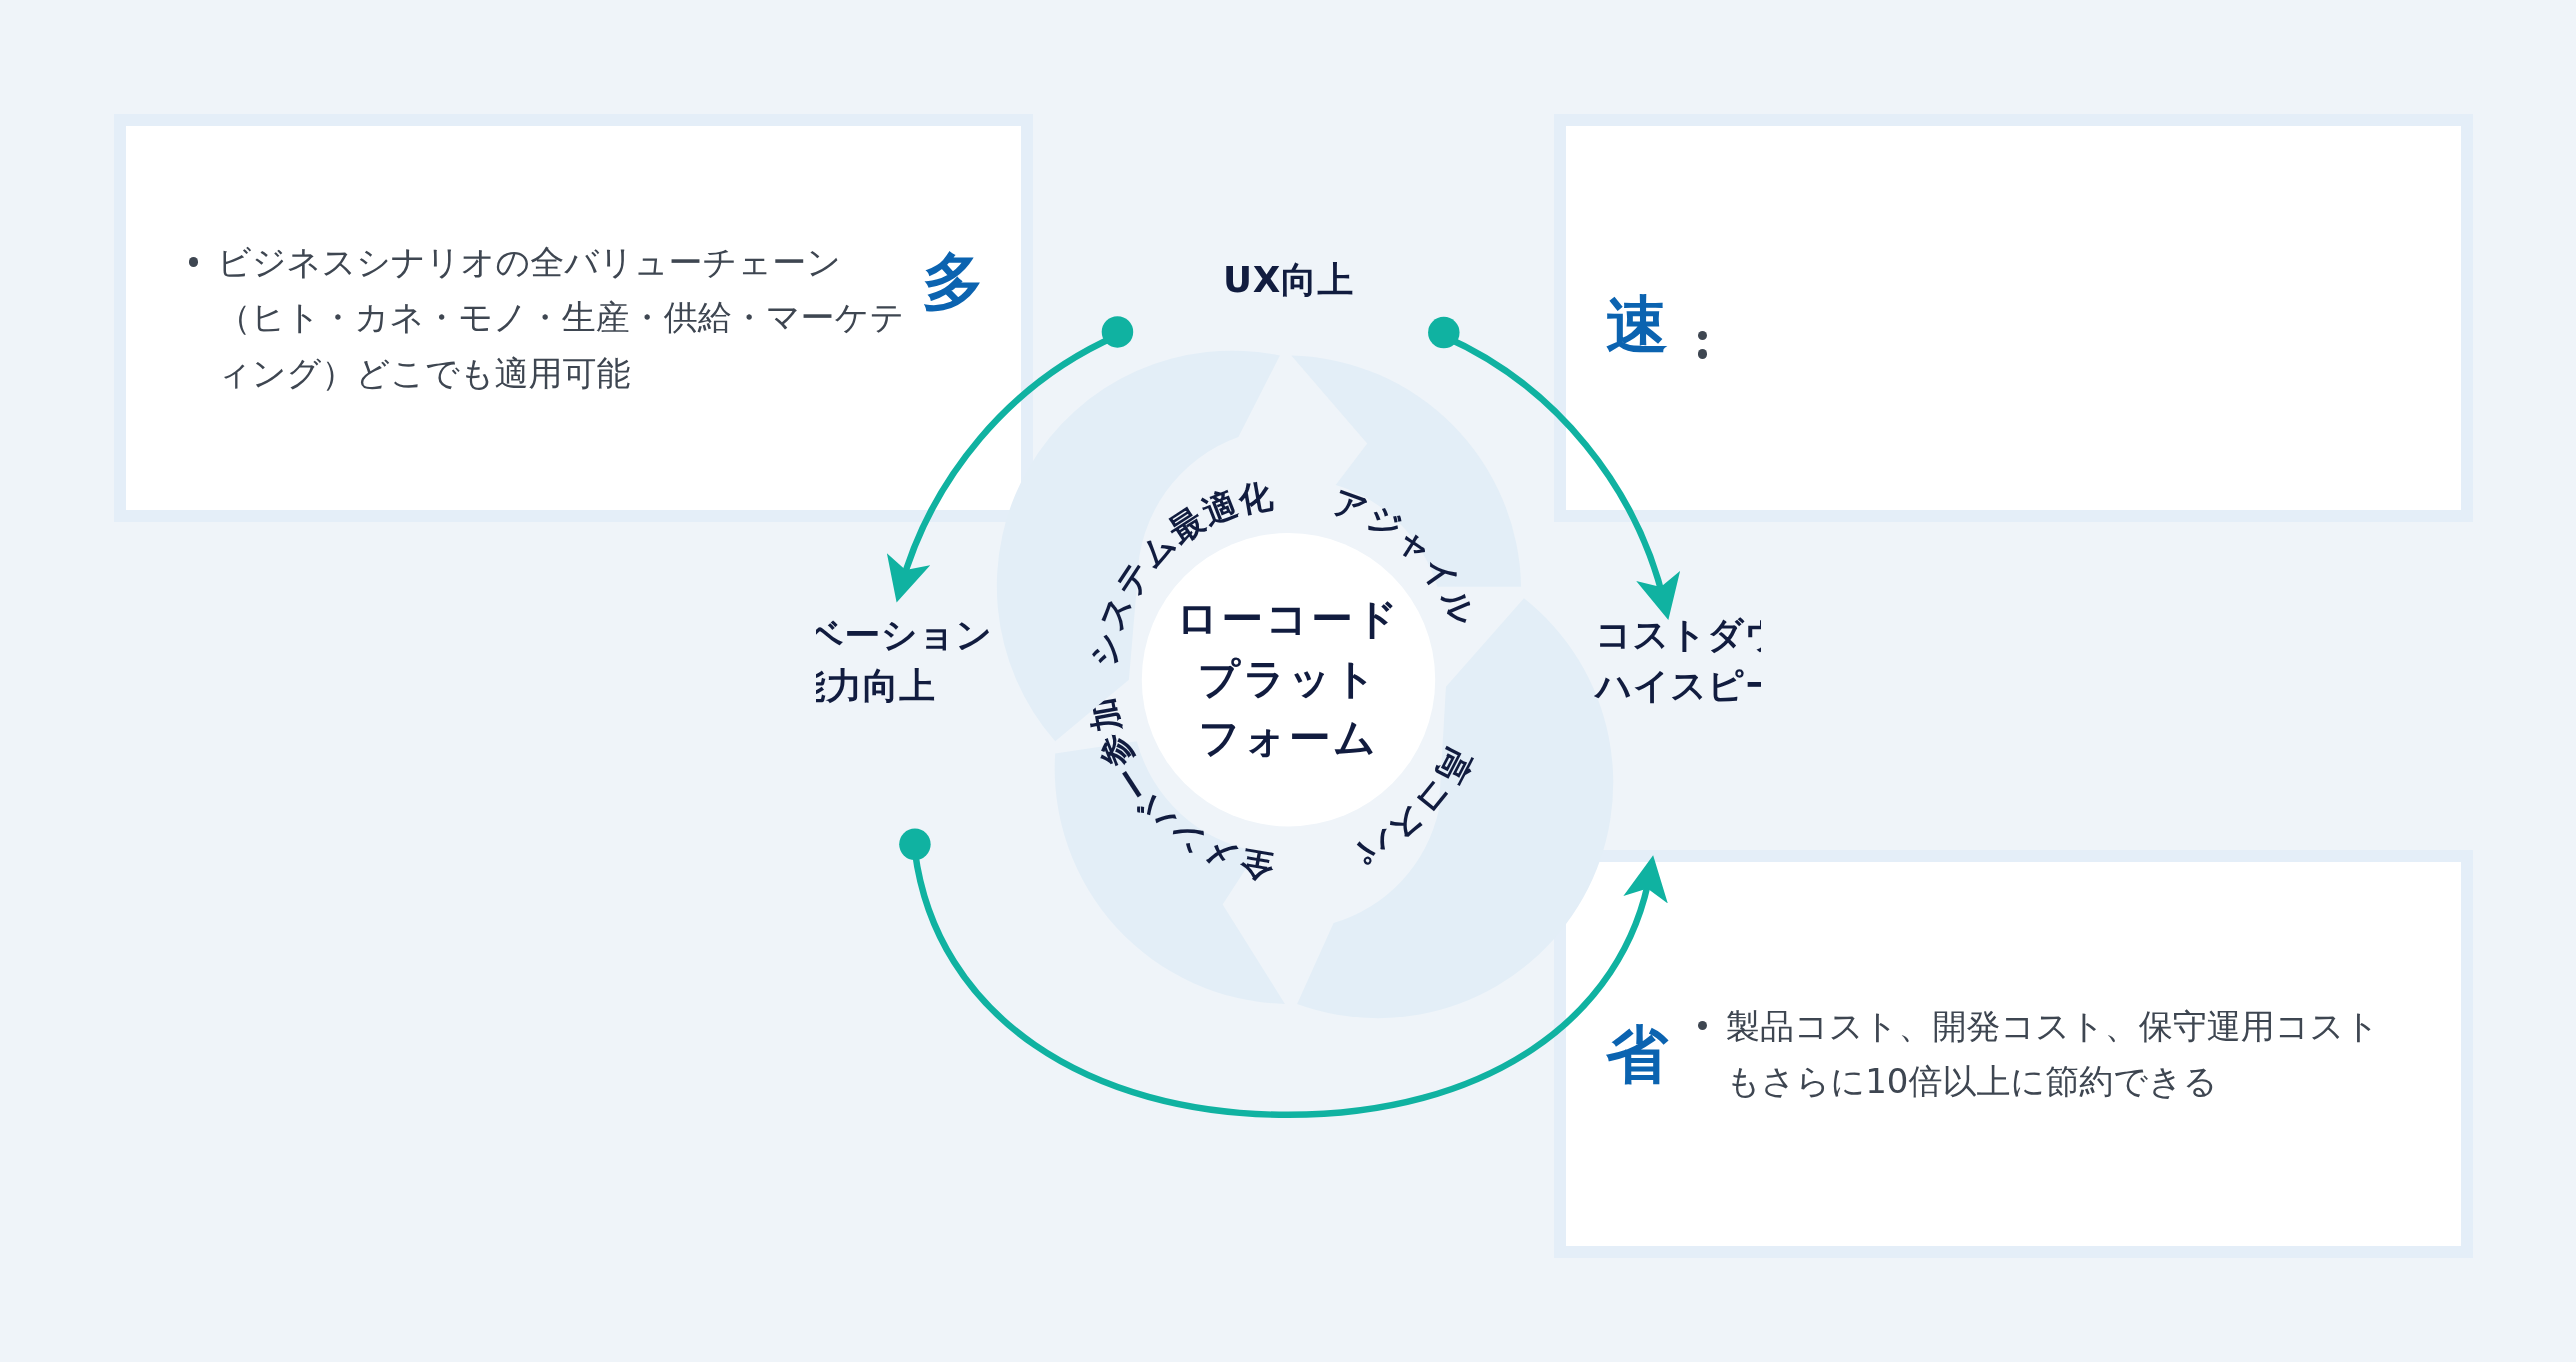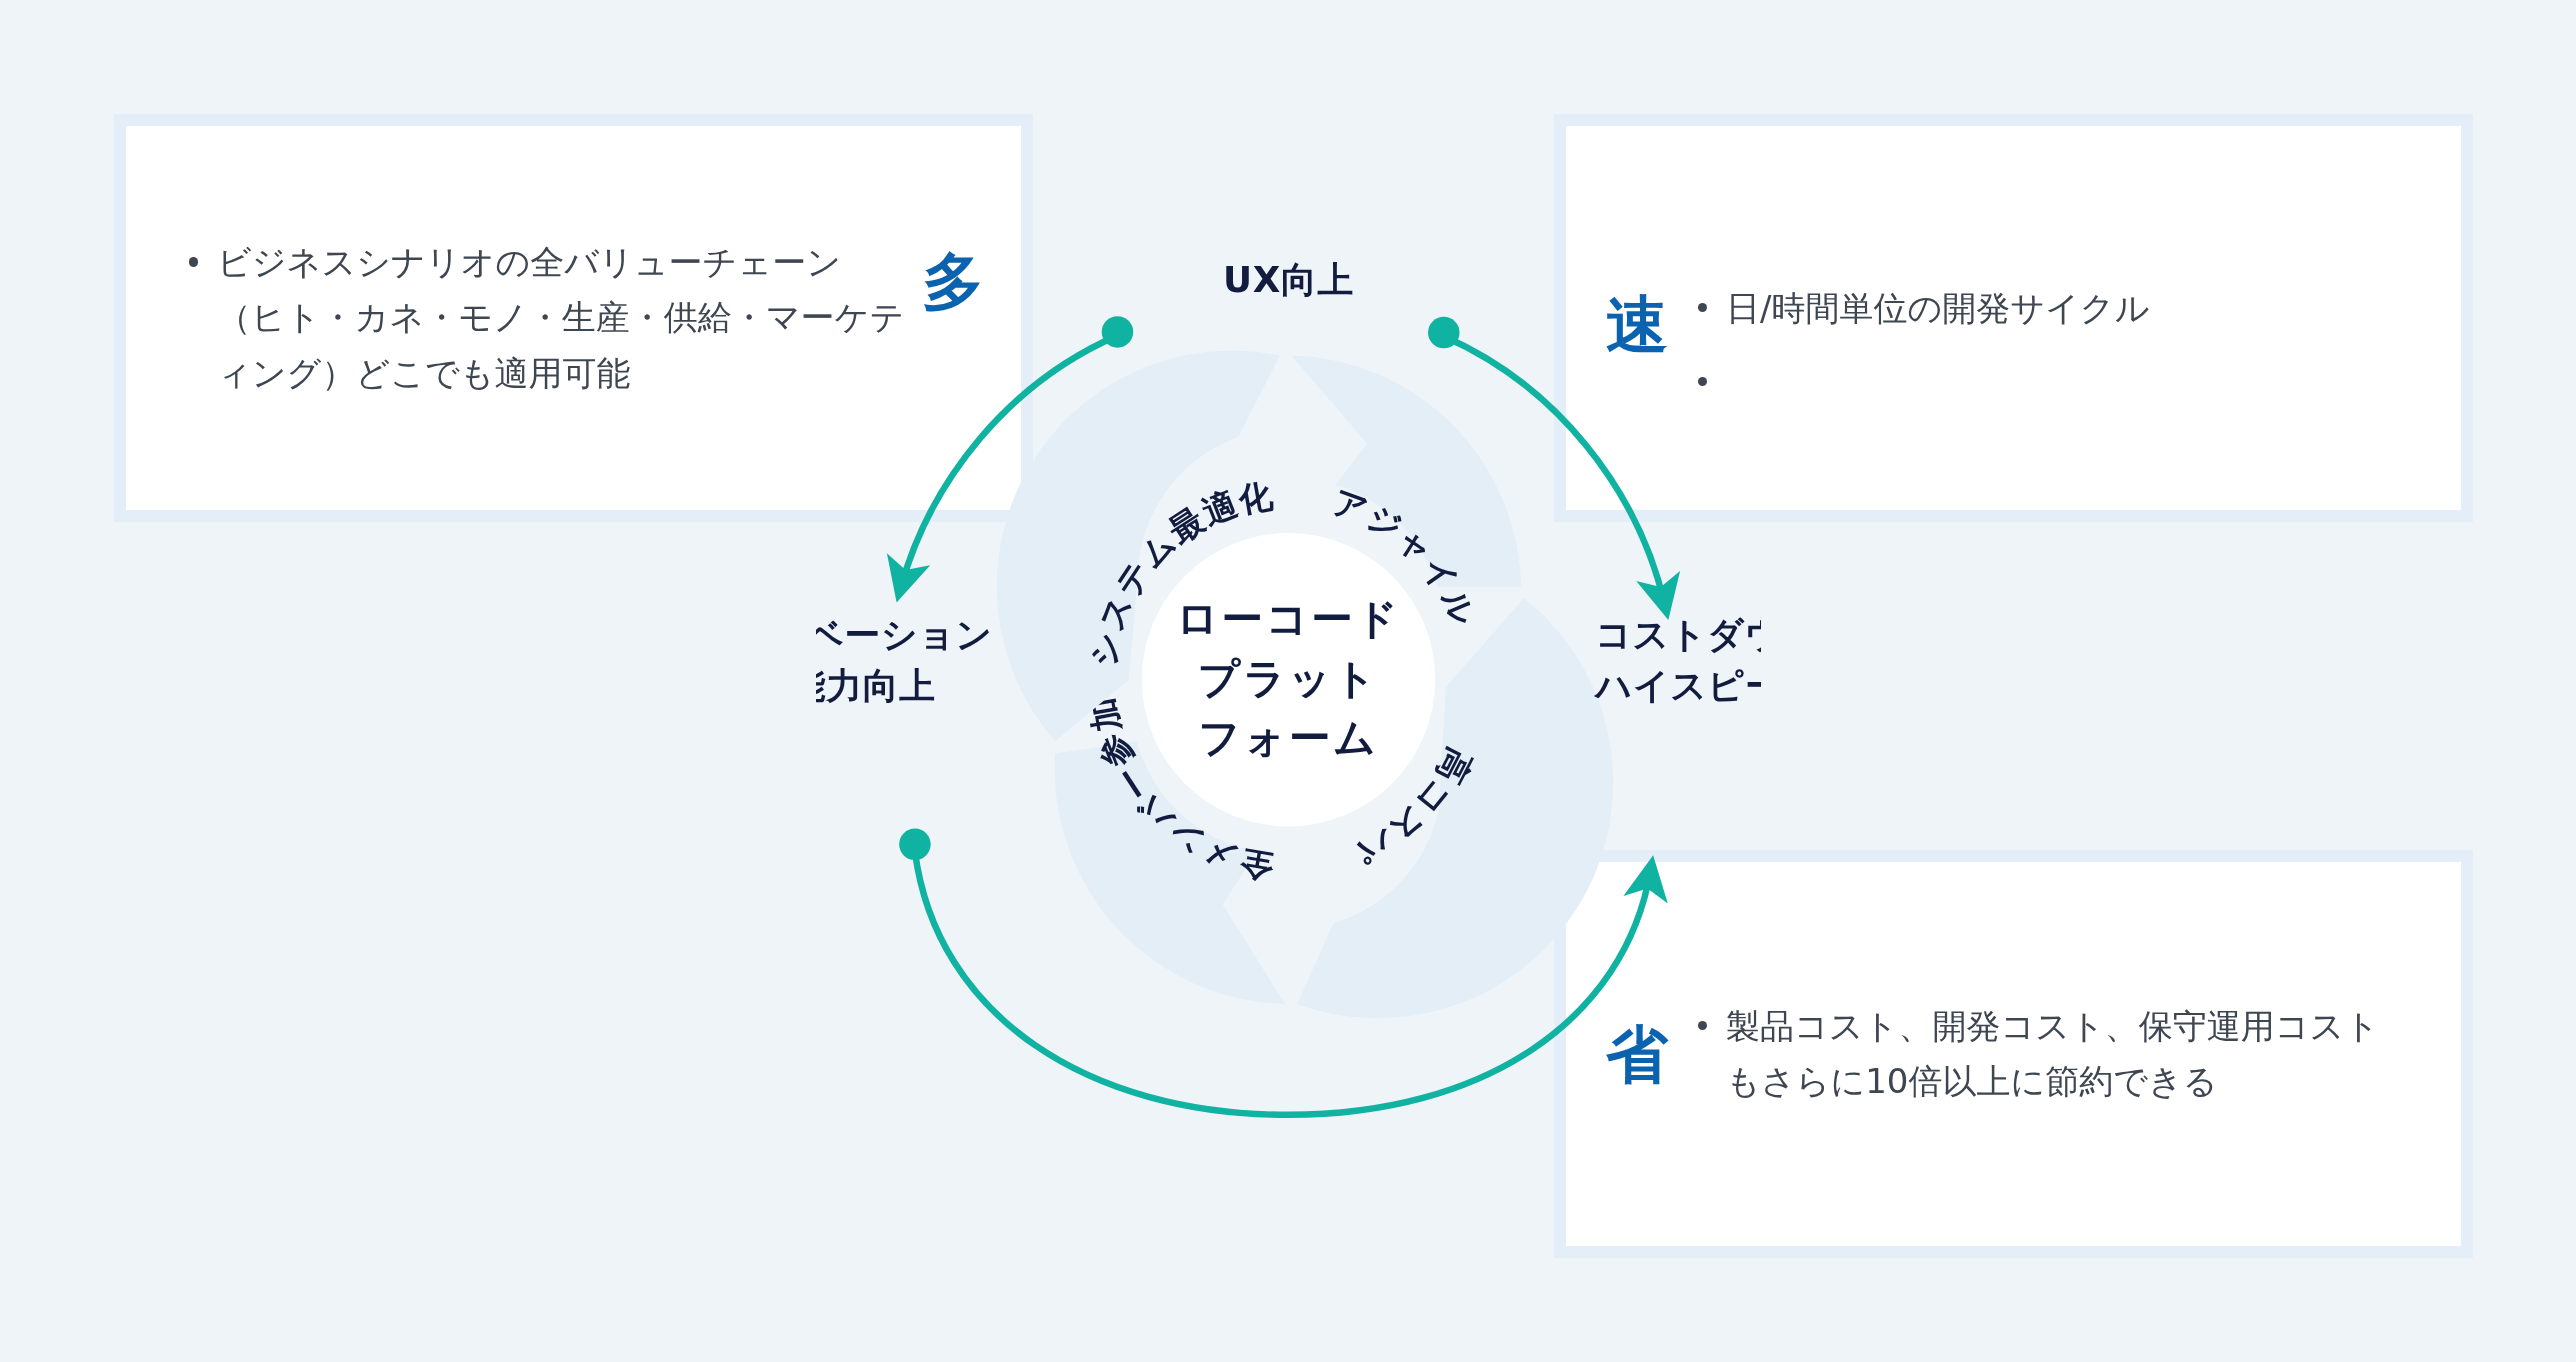--- a/index.html
+++ b/index.html
@@ -139,21 +139,21 @@
         <div class="big-char">多</div>
       </div>
     </div>
   </div>
 
   <div class="card-frame" id="card-tr">
     <div class="card-inner">
       <div class="card-body">
         <div class="big-char">速</div>
         <ul class="bullets">
-          <li><span class="dot"></span><span>日/時間単位の開発サイクル</span></li>
+          <li><span class="dot"></span></li>
           <li><span class="dot"></span></li>
         </ul>
       </div>
     </div>
   </div>
 
 
   <div class="card-frame" id="card-br">
     <div class="card-inner">
       <div class="card-body">

